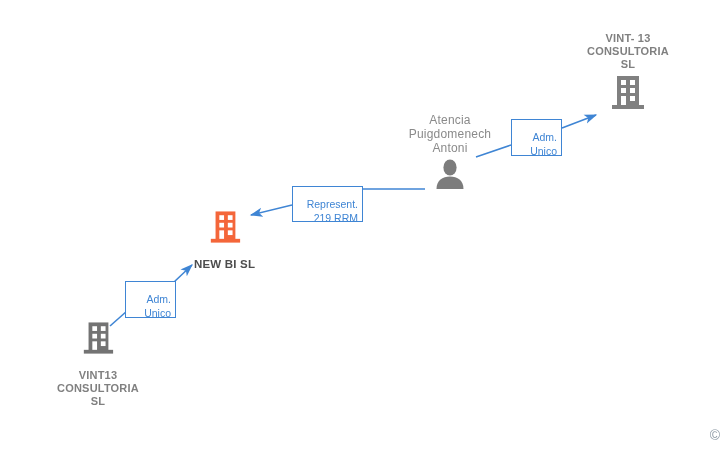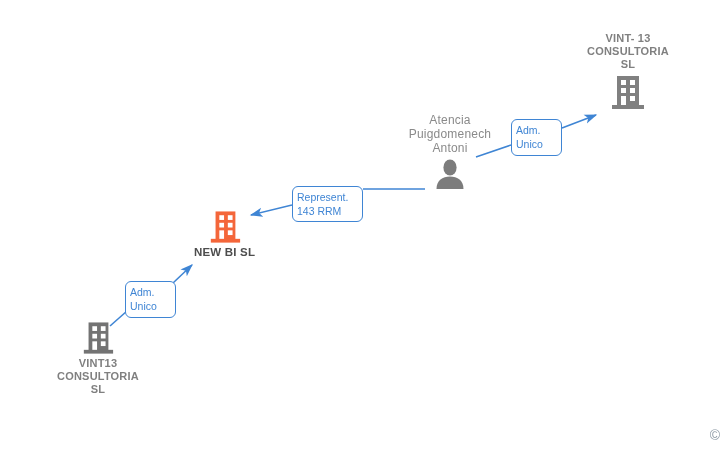--- a/index.html
+++ b/index.html
@@ -43,45 +43,45 @@
     font-weight: bold;
     line-height: 13px;
     letter-spacing: 0.2px;
     white-space: pre-line;
     color: #808080;
   }
   .node-label.above {
     margin-bottom: 3px;
   }
   .node-label.below {
-    margin-top: 0;
+    margin-top: 12px;
   }
   .node-label.center-node {
     color: #4d4d4d;
     font-size: 11.5px;
   }
   .node-label.person {
     color: #8a8a8a;
     font-weight: normal;
     font-size: 12px;
     line-height: 14px;
   }
 
   
   .edge-label {
     position: absolute;
     box-sizing: border-box;
     background: #ffffff;
     border: 1.4px solid #3f85d4;
-    border-radius: 6px;
+    border-radius: 0;
     color: #3f85d4;
     font-size: 10.5px;
     line-height: 14px;
-    text-align: left;
-    padding: 3px 4px 2px 4px;
+    text-align: right;
+    padding: 10px 4px 2px 4px;
     white-space: pre-line;
     z-index: 5;
   }
 
   
   #watermark {
     position: absolute;
     right: 8px;
     bottom: 8px;
     display: flex;
@@ -187,21 +187,21 @@
     </svg>
     <div class="node-label below">VINT13
 CONSULTORIA
 SL</div>
   </div>
 
   <div class="edge-label" style="left:511px; top:119px; width:51px; height:37px;">Adm.
 Unico</div>
 
   <div class="edge-label" style="left:292px; top:186px; width:71px; height:36px;">Represent.
-143 RRM</div>
+219 RRM</div>
 
   <div class="edge-label" style="left:125px; top:281px; width:51px; height:37px;">Adm.
 Unico</div>
 
   <div id="watermark">
     <span class="copy">©</span>
   </div>
 
 </div>
 

